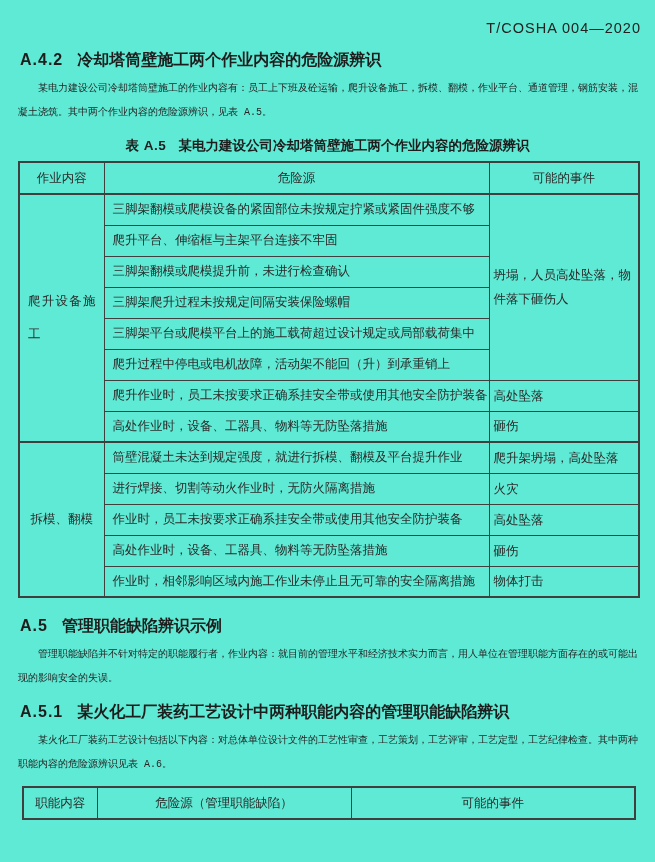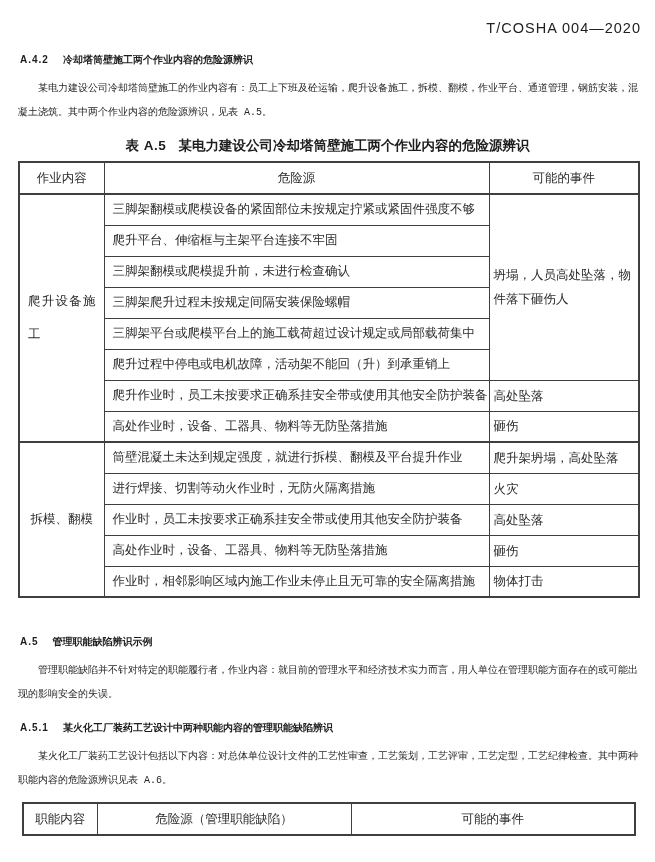--- a/index.html
+++ b/index.html
@@ -1,34 +1,34 @@
 <!DOCTYPE html>
 <html><head>
 <meta charset="utf-8">
 <style>
   * { margin:0; padding:0; box-sizing:border-box; }
   html,body { background:#d9d9d9; }
   .page {
-    width:655px; height:862px; margin:0 auto; background:#ffffff;
+    width:655px; height:862px; margin:0 auto; background:#5eead4;
     font-family:"Liberation Serif", serif; color:#2e2e2e;
     position:relative; overflow:hidden;
   }
   .doc-header {
     text-align:right; padding:20px 14px 0 0;
     font-family:"Liberation Sans", sans-serif;
     font-size:14.5px; letter-spacing:1px; color:#222; line-height:17px;
   }
   .sec-heading {
     font-family:"Liberation Sans", sans-serif;
-    font-weight:bold; font-size:10px; line-height:18px;
+    font-weight:bold; font-size:16px; line-height:18px;
     margin-left:20px; color:#1d1d1d;
   }
   .sec-heading .sec-no { margin-right:14px; letter-spacing:1px; }
   .h-a42 { margin-top:14px; }
-  .h-a5  { margin-top:35px; }
+  .h-a5  { margin-top:19px; }
   .h-a51 { margin-top:13px; }
   .para {
     margin:8px 17px 0 18px; text-indent:2em; text-align:justify;
     font-size:10px; line-height:23.5px; color:#262626;font-family:Liberation Mono, monospace;
   }
   .tbl-caption {
     text-align:center; font-family:"Liberation Sans", sans-serif;
     font-weight:bold; font-size:13.5px; line-height:18px;
     margin-top:13px; color:#1d1d1d;
   }

